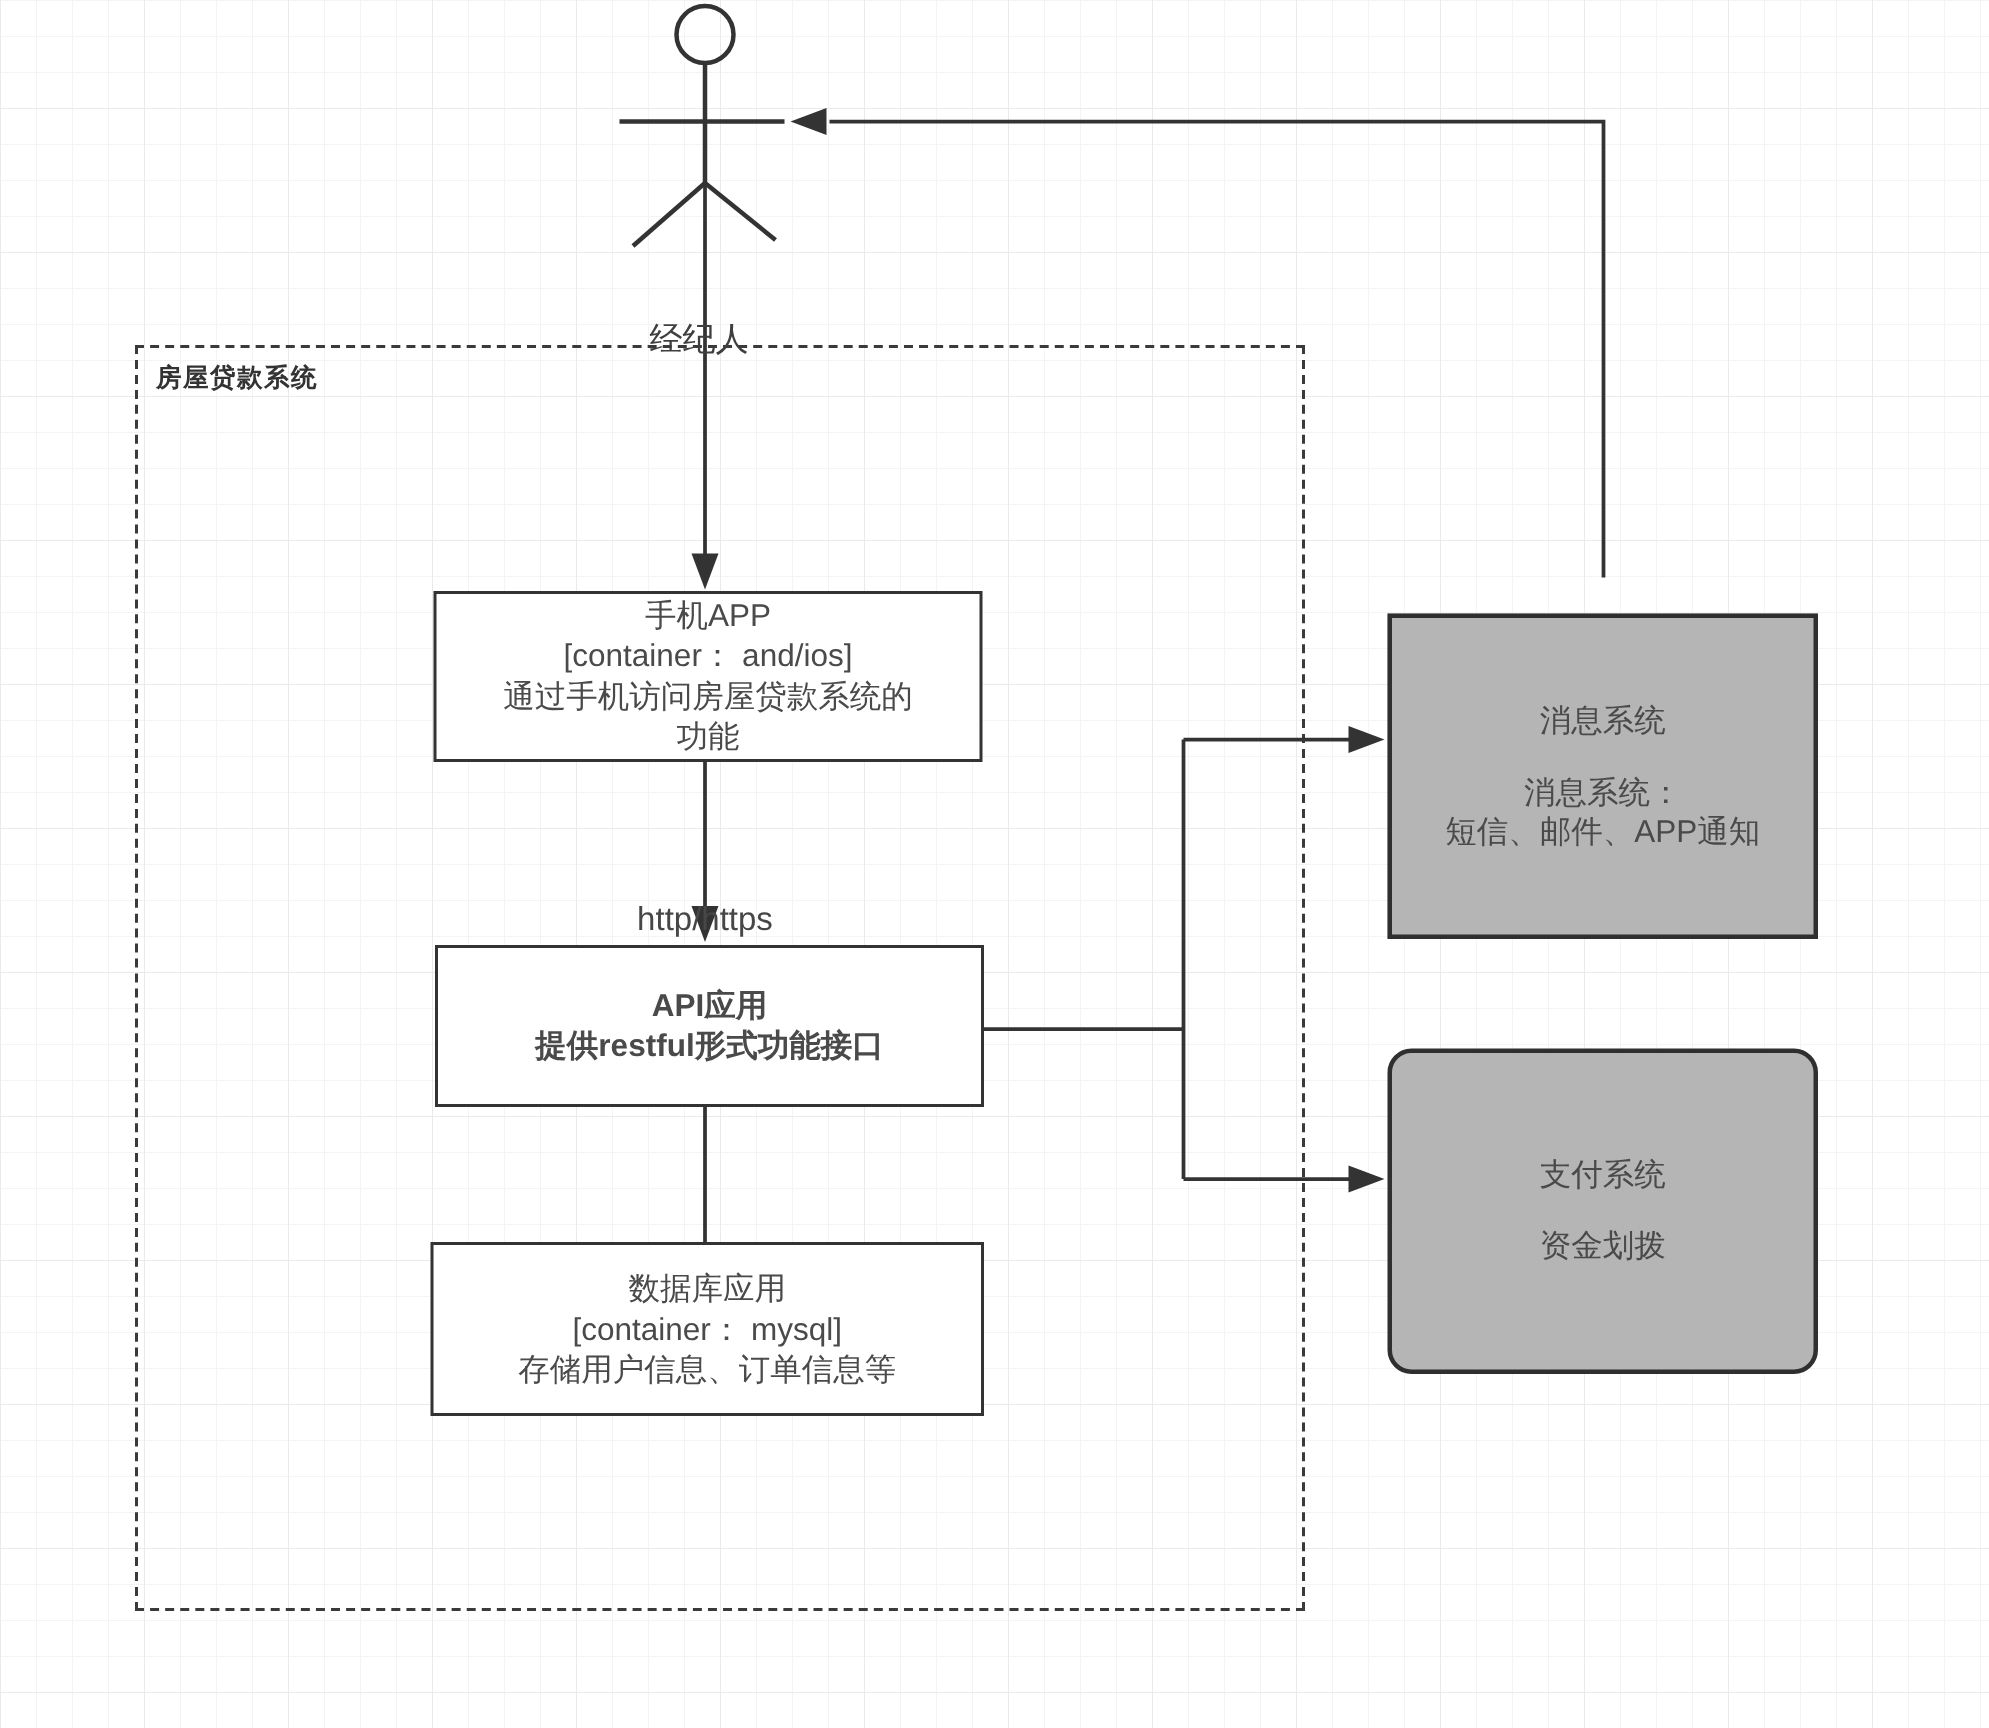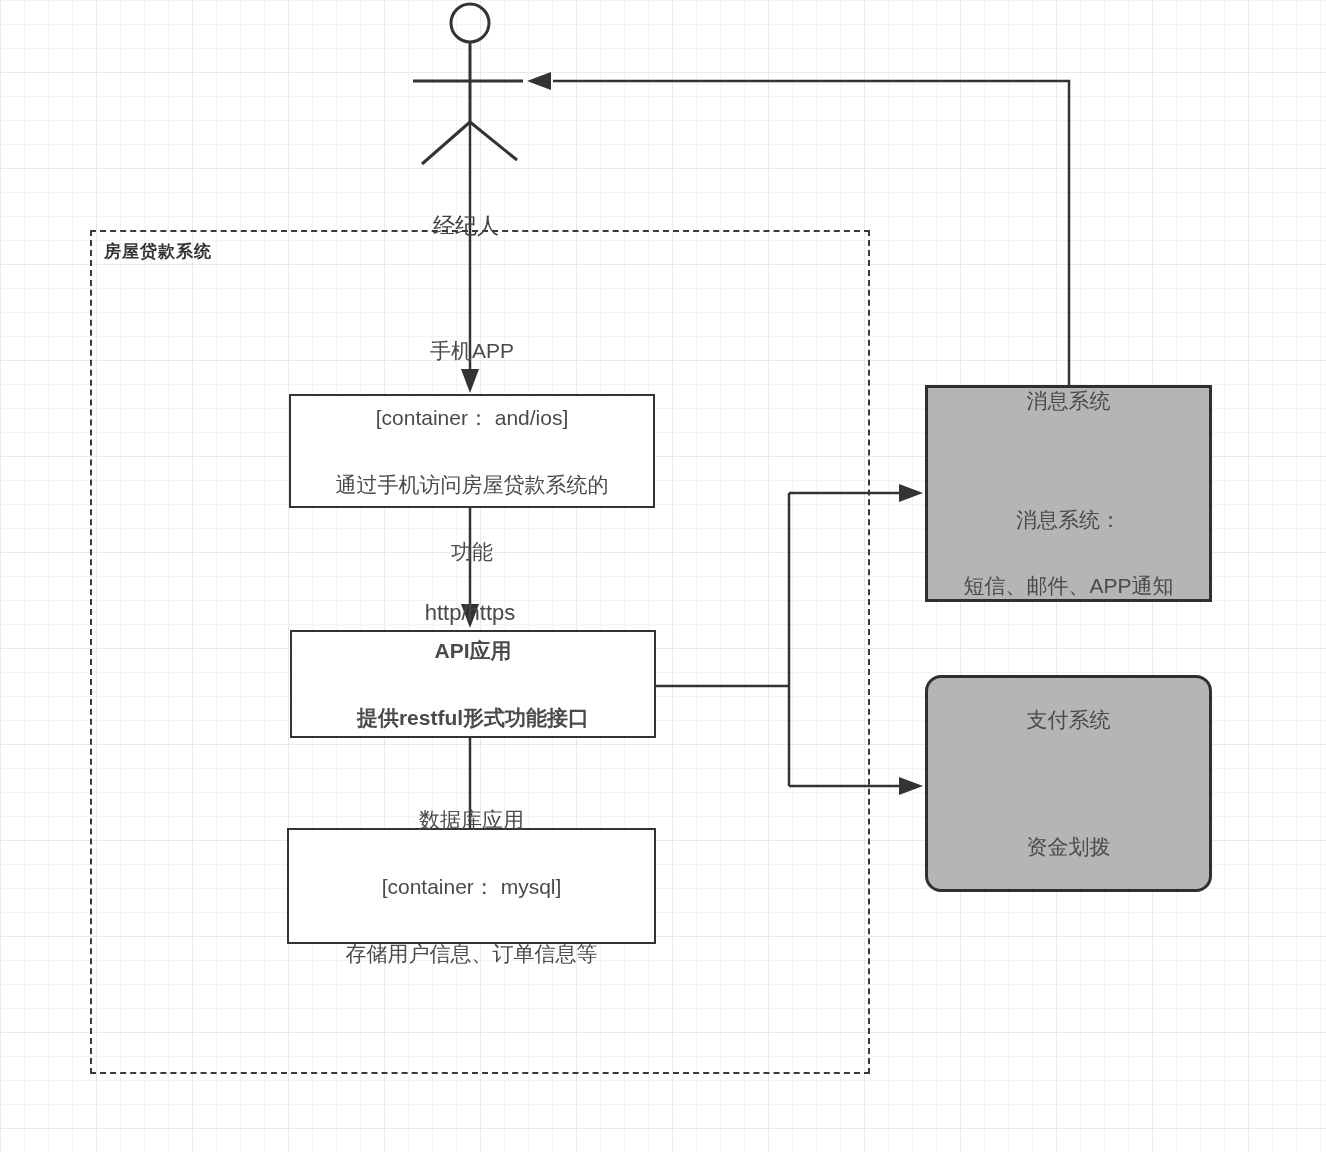--- a/index.html
+++ b/index.html
@@ -44,30 +44,31 @@
     font-size:17px;font-weight:bold;color:#333333;
     letter-spacing:1px;
   }
   .node{
     position:absolute;
     display:flex;flex-direction:column;justify-content:center;align-items:center;
     text-align:center;
     box-sizing:border-box;
     z-index:3;
     color:var(--text);
-    font-size:21px;line-height:27px;gap:40px;
+    font-size:21px;line-height:27px;
   }
   .node.white{
     background:var(--white-fill);
     border:2px solid var(--stroke);
   }
   .node.gray{
     background:var(--gray-fill);
     border:3px solid #2f2f2f;
     line-height:26px;
+    margin-top:24px;
   }
   .node .line{white-space:nowrap;}
   .spacer22{height:22px;}
   .spacer21{height:21px;}
   #node-phone{left:289px;top:394px;width:366px;height:114px;}
   #node-api{left:290px;top:630px;width:366px;height:108px;font-weight:bold;}
   #node-db{left:287px;top:828px;width:369px;height:116px;}
   #node-msg{left:925px;top:385px;width:287px;height:217px;}
   #node-pay{left:925px;top:675px;width:287px;height:217px;border-radius:16px;}
   .float-label{

